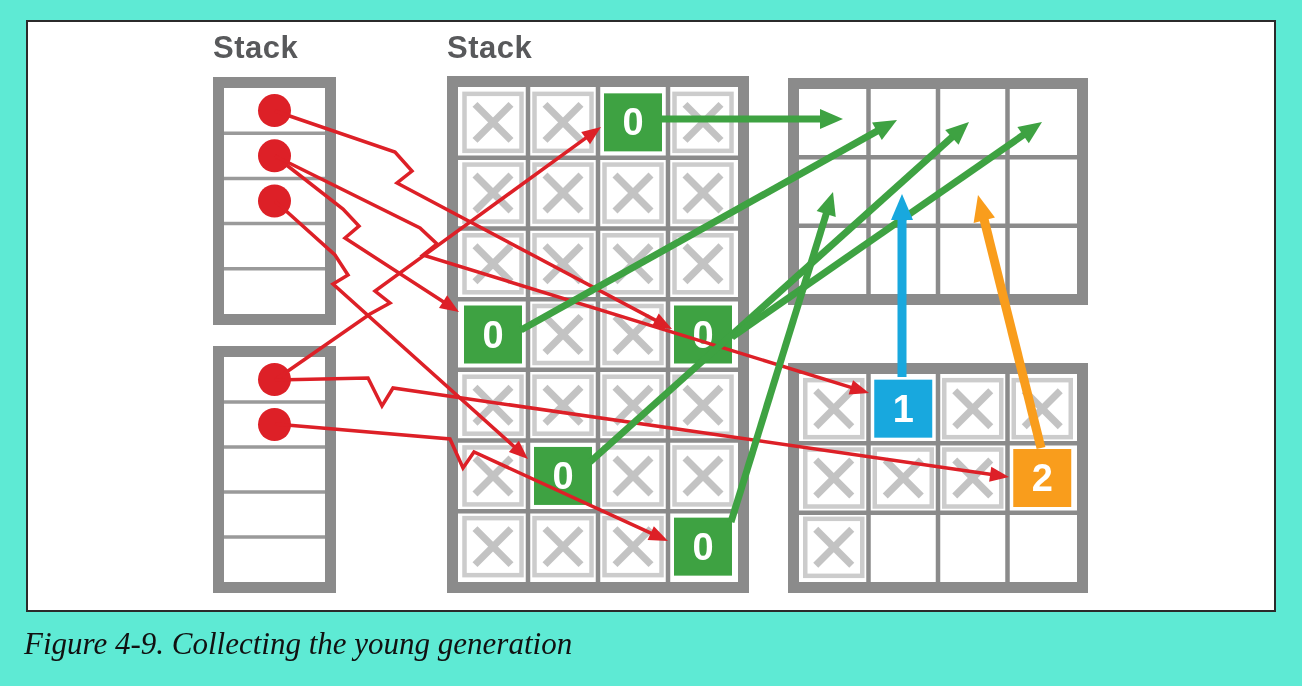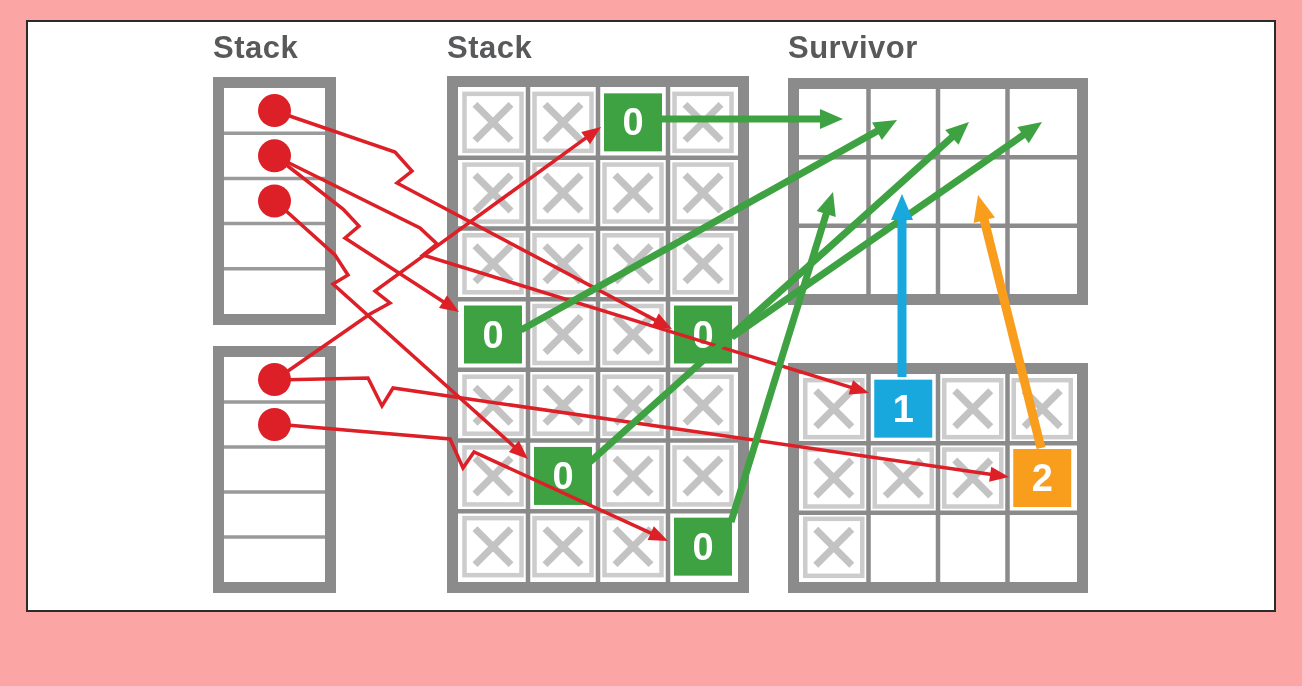--- a/index.html
+++ b/index.html
@@ -1,37 +1,36 @@
 <!DOCTYPE html>
 <html><head>
 <meta charset="utf-8">
 <style>
   html,body{margin:0;padding:0;background:#ffffff;}
-  #page{position:relative;width:1302px;height:686px;background:#fca5a5;overflow:hidden;
+  #page{position:relative;width:1302px;height:686px;background:#5eead4;overflow:hidden;
         font-family:"Liberation Sans",sans-serif;text-decoration:underline;}
   #figure-border{position:absolute;left:26px;top:20px;width:1246px;height:588px;
         border:2px solid #2b2b2b;background:#ffffff;}
   .space-label{position:absolute;top:30px;font-size:31px;font-weight:bold;color:#58595b;
         letter-spacing:0.5px;white-space:nowrap;}
   #stack-label{left:213px;}
   #eden-label{left:447px;}
   #survivor-label{left:788px;}
   #diagram-svg{position:absolute;left:0;top:0;}
   #figure-caption{position:absolute;left:24px;top:626px;font-family:"Liberation Serif",serif;
         font-style:italic;font-size:31px;color:#111111;white-space:nowrap;}
 </style>
 </head>
 <body>
 
 <div id="page">
   <div id="figure-border"></div>
 
   <div id="stack-label" class="space-label">Stack</div>
   <div id="eden-label" class="space-label">Stack</div>
-  <div id="survivor-label" class="space-label">Survivor</div>
 
   <svg id="diagram-svg" width="1302" height="686">
       <rect x="213" y="77" width="123" height="248" fill="#8b8b8b"></rect>
       <rect x="224" y="88" width="101" height="226" fill="#ffffff"></rect>
       <line x1="224" y1="133.2" x2="325" y2="133.2" stroke="#9a9a9a" stroke-width="3.5"></line>
       <line x1="224" y1="178.4" x2="325" y2="178.4" stroke="#9a9a9a" stroke-width="3.5"></line>
       <line x1="224" y1="223.60000000000002" x2="325" y2="223.60000000000002" stroke="#9a9a9a" stroke-width="3.5"></line>
       <line x1="224" y1="268.8" x2="325" y2="268.8" stroke="#9a9a9a" stroke-width="3.5"></line>
       <circle cx="274.5" cy="110.6" r="16.5" fill="#dd2027"></circle>
       <circle cx="274.5" cy="155.8" r="16.5" fill="#dd2027"></circle>
@@ -196,13 +195,14 @@
       <polyline points="732,337 1031.6053080571533,129.20922183132927" fill="none" stroke="#3ea242" stroke-width="7" stroke-linejoin="miter"></polyline>
       <polygon points="1042,122 1028.7995496938984,143.3248238378689 1017.4015705139312,126.8905282760557" fill="#3ea242"></polygon>
       <polyline points="731,522 829.2643756737568,204.0858434084337" fill="none" stroke="#3ea242" stroke-width="7" stroke-linejoin="miter"></polyline>
       <polygon points="833,192 835.7619821802961,216.92732345109934 816.653929360638,211.02119803411412" fill="#3ea242"></polygon>
       <polyline points="902,377 902,208.3" fill="none" stroke="#18a8de" stroke-width="9" stroke-linejoin="miter"></polyline>
       <polygon points="902,194 913,220 891,220" fill="#18a8de"></polygon>
       <polyline points="1041,448 981.4553527916079,208.87625803613955" fill="none" stroke="#f99d1c" stroke-width="9" stroke-linejoin="miter"></polyline>
       <polygon points="978,195 994.9565042642895,217.57159637985606 973.6084149779209,222.8875237515605" fill="#f99d1c"></polygon>
     </svg>
 
+  <div id="figure-caption">Figure 4-9. Collecting the young generation</div>
 </div>
 
 </body></html>

